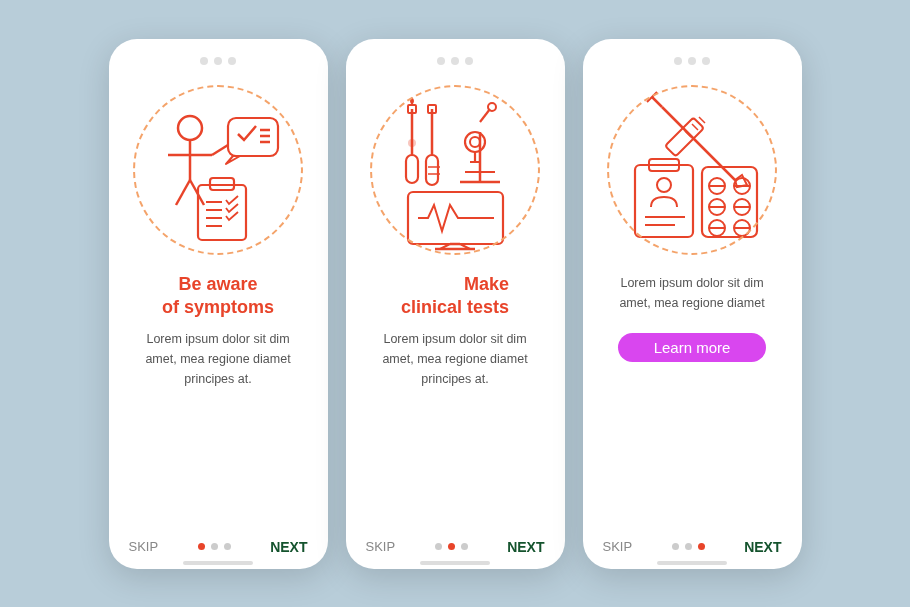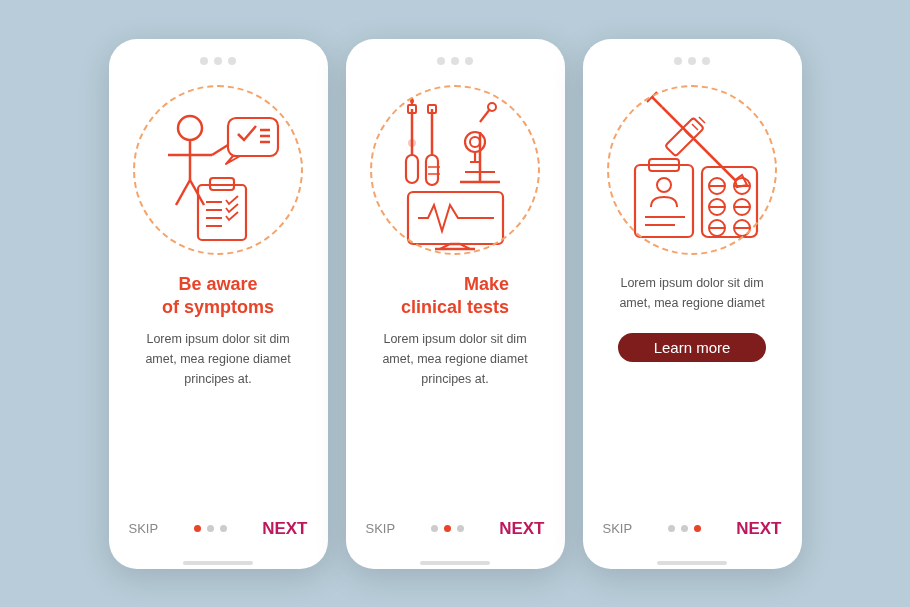--- a/index.html
+++ b/index.html
@@ -72,49 +72,49 @@
     }
     .card-body {
       font-size: 12.5px;
       color: #555;
       text-align: center;
       line-height: 1.6;
       padding: 0 22px;
       margin-bottom: 10px;
     }
     .learn-more-btn {
-      background: #7f1d1d;
+      background: #d946ef;
       color: #fff;
       border: none;
       border-radius: 22px;
       padding: 6px 36px;
       font-size: 15px;
       font-weight: 500;
       cursor: pointer;
       margin-bottom: 10px;
     }
     .card-footer {
       position: absolute;
-      bottom: 16px;
+      bottom: 0;
       left: 0;
       right: 0;
       padding: 10px 20px 14px;
       display: flex;
       align-items: center;
       justify-content: space-between;
     }
     .footer-skip {
       font-size: 13px;
       color: #888;
       font-weight: 500;
       cursor: pointer;
     }
     .footer-next {
-      font-size: 17px;
-      color: #be185d;
+      font-size: 14px;
+      color: #14532d;
       font-weight: 700;
       cursor: pointer;
     }
     .dots {
       display: flex;
       gap: 6px;
       align-items: center;
     }
     .dot {
       width: 7px;

